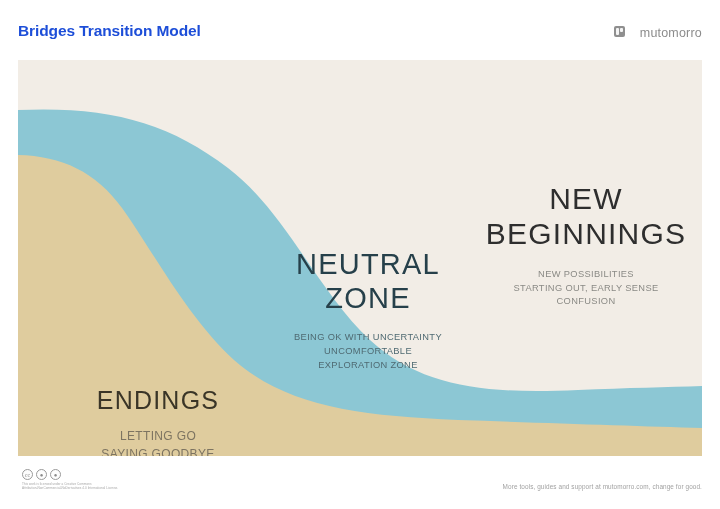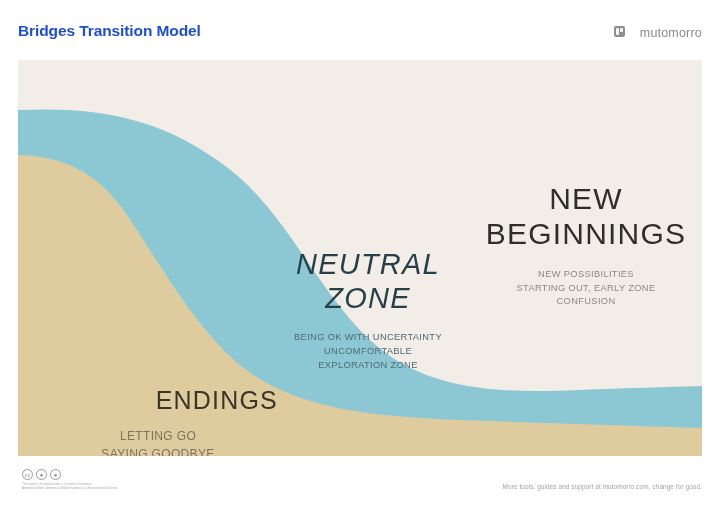--- a/index.html
+++ b/index.html
@@ -106,38 +106,36 @@
 
   
   .zone-endings {
     left: 20px;
     top: 326px;
     width: 240px;
   }
   .zone-endings .zone-title {
     font-size: 25px;
     color: #3a3527;
-    text-align: right;
   }
   .zone-endings .zone-sub {
     font-size: 12px;
     color: #7d7461;
     margin-top: 12px;
   }
 
   
   .zone-neutral {
     left: 230px;
     top: 188px;
     width: 240px;
   }
   .zone-neutral .zone-title {
     font-size: 29px;
     color: #26404a;
-    font-style: italic;
   }
   .zone-neutral .zone-sub {
     font-size: 9.3px;
     color: #4f6a72;
     margin-top: 16px;
   }
 
   
   .zone-new {
     left: 440px;
@@ -250,21 +248,21 @@
 ZONE</div>
     <div class="zone-sub">BEING OK WITH UNCERTAINTY
 UNCOMFORTABLE
 EXPLORATION ZONE</div>
   </div>
 
   <div class="zone zone-new">
     <div class="zone-title">NEW
 BEGINNINGS</div>
     <div class="zone-sub">NEW POSSIBILITIES
-STARTING OUT, EARLY ZONE
+STARTING OUT, EARLY SENSE
 CONFUSION</div>
   </div>
 </div>
 
 <div class="footer">
   <div class="cc-row">
     <span class="cc-badge">
         <i>cc</i>
       </span>
     <span class="cc-badge">

